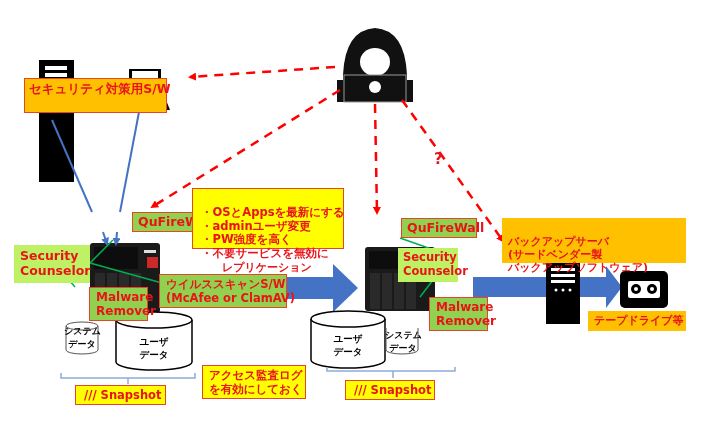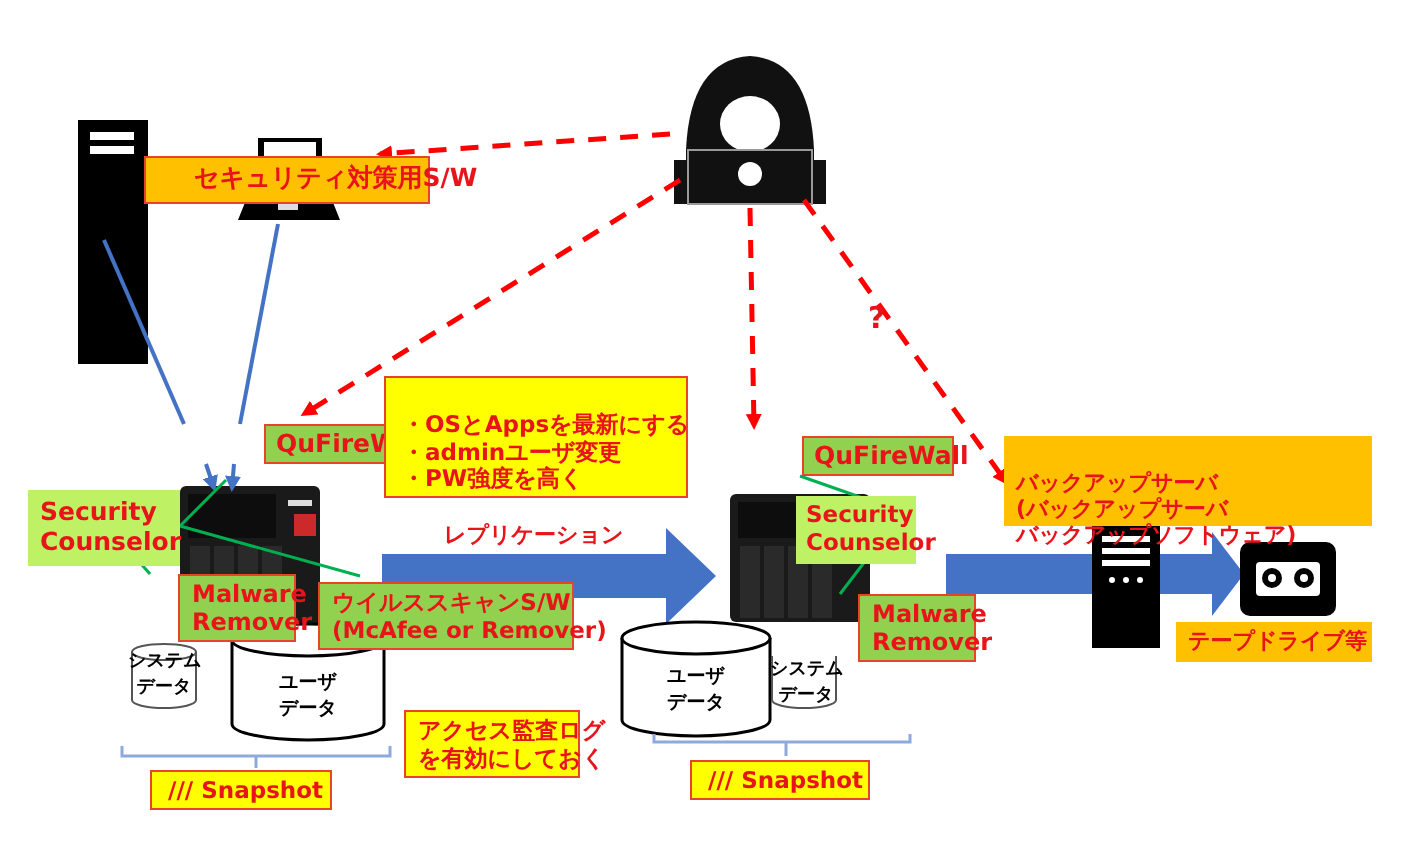--- a/index.html
+++ b/index.html
@@ -121,70 +121,71 @@
     <ellipse cx="348" cy="319" rx="37" ry="8" fill="#fff" stroke="#000" stroke-width="1.5"></ellipse>
   </g>
   <g>
     <path d="M386,328 L386,350 A16,4 0 0 0 418,350 L418,328" fill="#fff" stroke="#555" stroke-width="1"></path>
   </g>
 
   <path d="M61,373 L61,378 L195,378 L195,373 M128,378 L128,384" fill="none" stroke="#8eaadb" stroke-width="1.5"></path>
   <path d="M327,367 L327,371 L455,371 L455,367 M393,371 L393,378" fill="none" stroke="#8eaadb" stroke-width="1.5"></path>
 </svg>
 
-<div class="box orange" style="left:24px;top:78px;width:143px;height:24px;padding:3px 24px;font-size:12.5px;margin-left:48px;">セキュリティ対策用S/W</div>
+<div class="box orange" style="left:24px;top:78px;width:143px;height:35px;padding:3px 4px;font-size:12.5px;">セキュリティ対策用S/W</div>
 
 <div class="box green" style="left:88px;top:212px;width:78px;height:20px;padding:2px 5px;font-size:12.5px;">QuFireWall</div>
 
 <div class="box yellow" style="left:192px;top:188px;width:152px;height:61px;padding:17px 8px;font-size:11.5px;line-height:13.5px;">
   <div>・OSとAppsを最新にする</div>
   <div>・adminユーザ変更</div>
   <div>・PW強度を高く</div>
+  <div>・不要サービスを無効に</div>
 </div>
 
 <div class="plain" style="left:222px;top:260px;">レプリケーション</div>
 
 <div class="box dgreen" style="left:14px;top:245px;width:76px;height:38px;padding:3px 6px;font-size:12.5px;line-height:15px;">
   <div>Security</div>
   <div>Counselor</div>
 </div>
 
 <div class="box green" style="left:45px;top:287px;width:59px;height:34px;padding:2px 6px;font-size:12px;line-height:14px;">
   <div>Malware</div>
   <div>Remover</div>
 </div>
 
-<div class="box green" style="left:115px;top:291px;width:128px;height:34px;padding:2px 6px;font-size:11.5px;line-height:14px;">
+<div class="box green" style="left:115px;top:274px;width:128px;height:34px;padding:2px 6px;font-size:11.5px;line-height:14px;">
   <div>ウイルススキャンS/W</div>
-  <div>(McAfee  or Remover)</div>
+  <div>(McAfee  or ClamAV)</div>
 </div>
 
 <div class="box green" style="left:357px;top:218px;width:76px;height:20px;padding:2px 5px;font-size:12.5px;">QuFireWall</div>
 
 <div class="box dgreen" style="left:398px;top:248px;width:60px;height:34px;padding:2px 5px;font-size:11.5px;line-height:14px;">
   <div>Security</div>
   <div>Counselor</div>
 </div>
 
 <div class="box green" style="left:385px;top:297px;width:59px;height:34px;padding:2px 6px;font-size:12px;line-height:14px;">
   <div>Malware</div>
   <div>Remover</div>
 </div>
 
-<div class="box yellow" style="left:202px;top:355px;width:88px;height:34px;padding:2px 6px;font-size:11.5px;line-height:14px;">
+<div class="box yellow" style="left:202px;top:365px;width:104px;height:34px;padding:2px 6px;font-size:11.5px;line-height:14px;">
   <div>アクセス監査ログ</div>
   <div>を有効にしておく</div>
 </div>
 
 <div class="box yellow" style="left:75px;top:385px;width:91px;height:20px;padding:2px 8px;font-size:11.5px;">/// Snapshot</div>
 <div class="box yellow" style="left:345px;top:380px;width:90px;height:20px;padding:2px 8px;font-size:11.5px;">/// Snapshot</div>
 
 <div class="box orange-nb" style="left:502px;top:218px;width:184px;height:45px;padding:17px 6px;font-size:11px;line-height:13px;">
   <div>バックアップサーバ</div>
-  <div>(バックアップサーバ</div>
+  <div>(サードベンダー製</div>
   <div>バックアップソフトウェア)</div>
 </div>
 
 <div class="box orange-nb" style="left:588px;top:311px;width:98px;height:20px;padding:3px 6px;font-size:11px;text-align:center;">テープドライブ等</div>
 
 <div class="plain" style="left:434px;top:150px;font-size:15px;">?</div>
 
 <div class="dbtext" style="left:64px;top:325px;width:36px;font-size:9px;">
   <div>システム</div>
   <div>データ</div>

